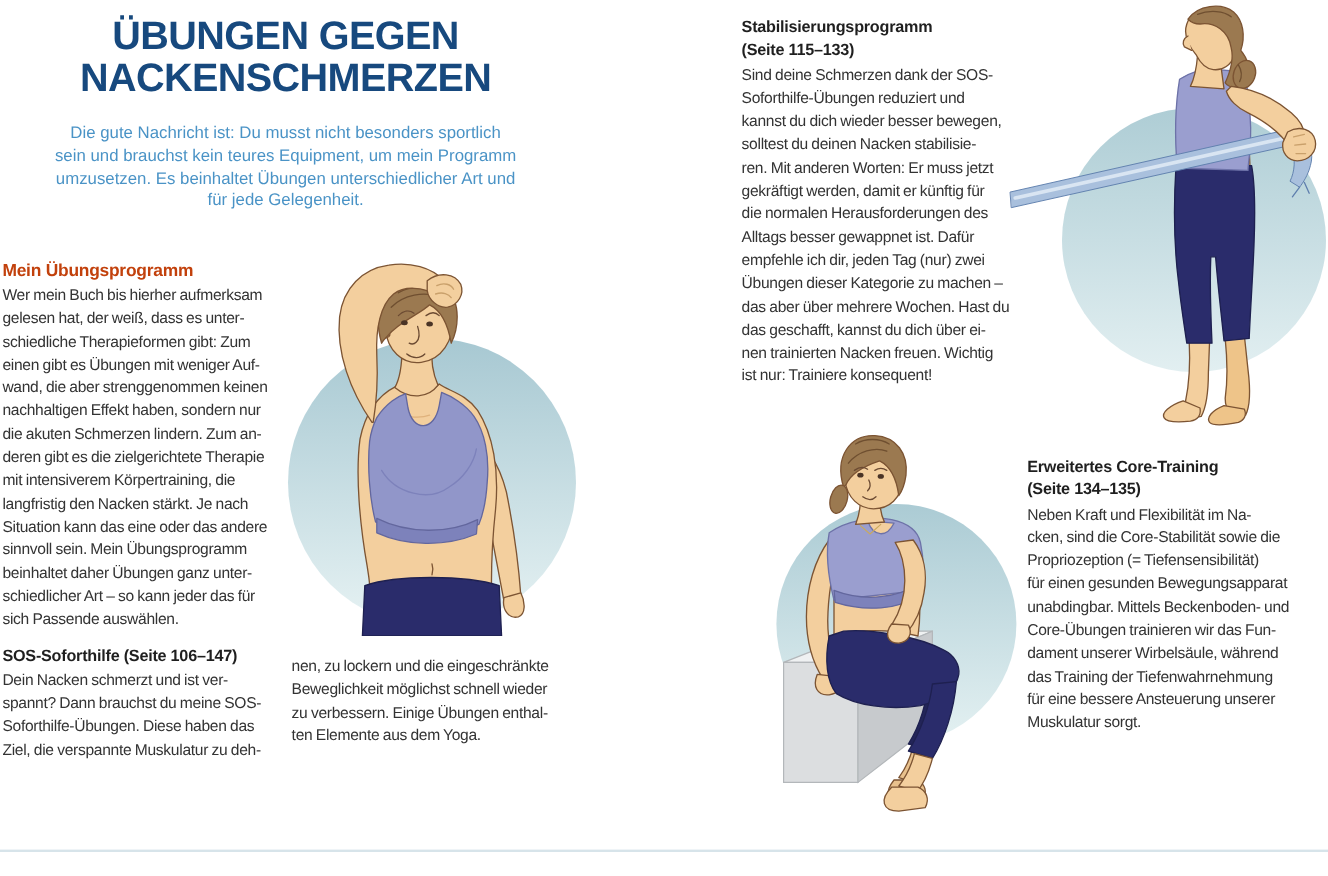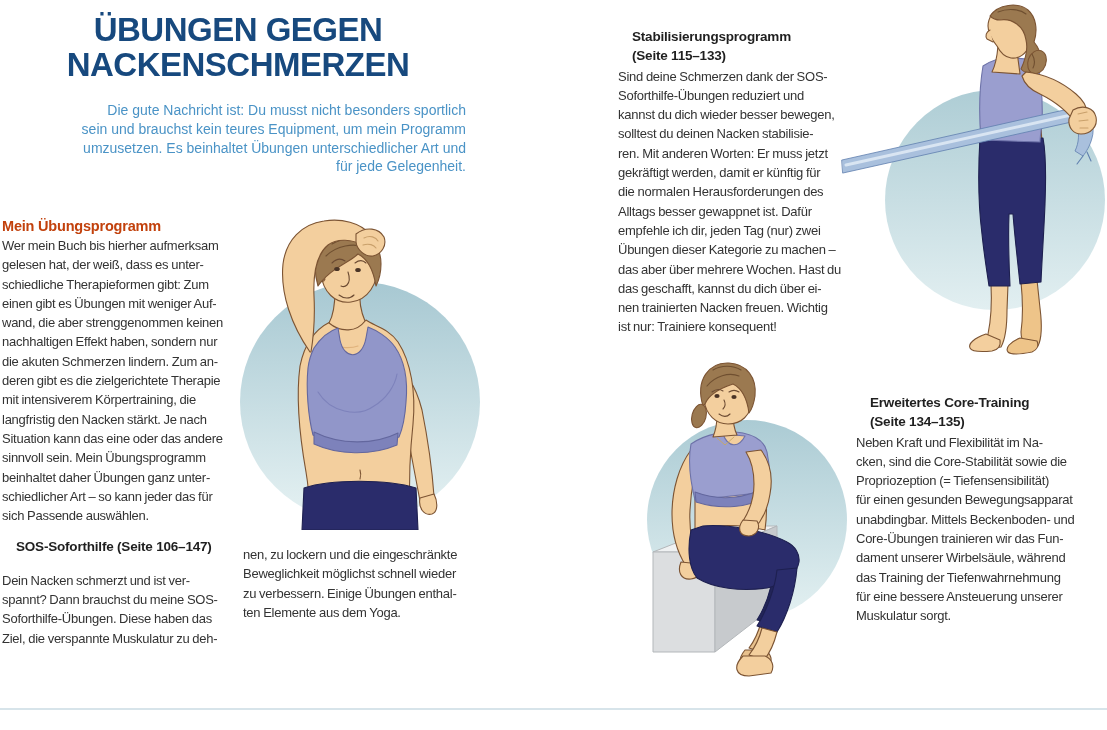--- a/index.html
+++ b/index.html
@@ -6,29 +6,29 @@
   .spread{position:relative;width:1107px;height:710px;background:#ffffff;overflow:hidden;
           font-family:"Liberation Sans", sans-serif;color:#333;}
   .spread::after{content:'';position:absolute;left:0;right:0;bottom:0;height:2px;background:#d7e4ea;}
   .page{position:absolute;top:0;height:730px;}
   .page.left{left:0;width:553px;}
   .page.right{left:553px;width:554px;}
 
   .main-title{position:absolute;left:0;top:12px;width:476px;margin:0;text-align:center;
               font-size:33px;line-height:35px;font-weight:bold;letter-spacing:-0.5px;
               color:#17497e;white-space:pre-line;}
-  .intro{position:absolute;left:10px;top:101px;width:456px;margin:0;text-align:right;
+  .intro{position:absolute;left:10px;top:101px;width:456px;margin:0;text-align:center;
          font-size:14px;line-height:18.8px;color:#4a93c6;white-space:pre-line;}
 
   .textcol{position:absolute;}
   .body{margin:0;font-size:13px;line-height:19.3px;letter-spacing:-0.25px;word-spacing:-0.5px;
         color:#333;white-space:pre;}
   h2.blue-heading{margin:0;font-size:14.5px;line-height:19px;font-weight:bold;color:#c2410c;
                   letter-spacing:-0.2px;white-space:pre;}
-  h3.black-heading{margin:14px;font-size:13.5px;line-height:19.3px;font-weight:bold;color:#1f1f1f;
+  h3.black-heading{margin:0;font-size:13.5px;line-height:19.3px;font-weight:bold;color:#1f1f1f;
                    letter-spacing:-0.2px;white-space:pre-line;}
   .colA h2{margin-bottom:0;}
   .colA .sos-head{margin-top:12px;}
   .colC h3,.colD h3{margin-bottom:1px;}
 
   .page-number{position:absolute;top:708px;margin:0;text-align:center;
                font-size:14px;font-weight:bold;color:#17497e;letter-spacing:0.5px;}
   .pn-left{left:0;width:448px;}
   .pn-right{left:65px;width:464px;}
 

